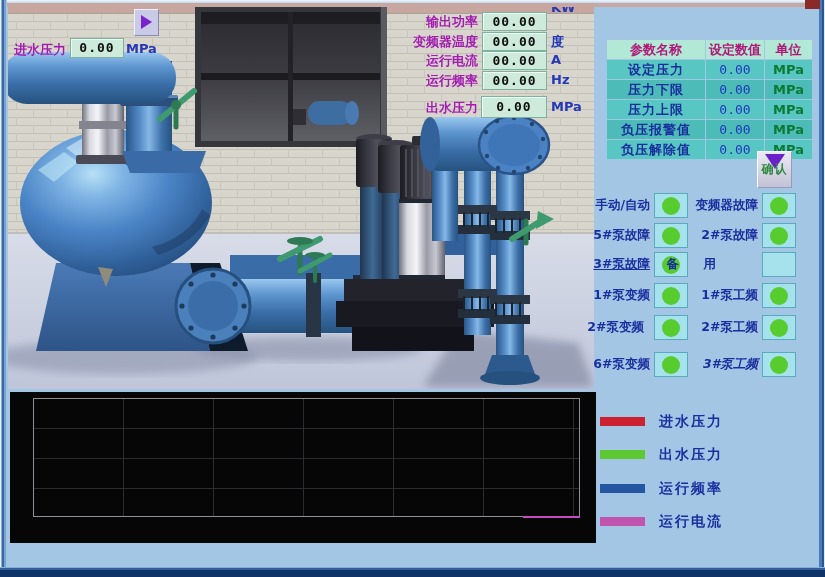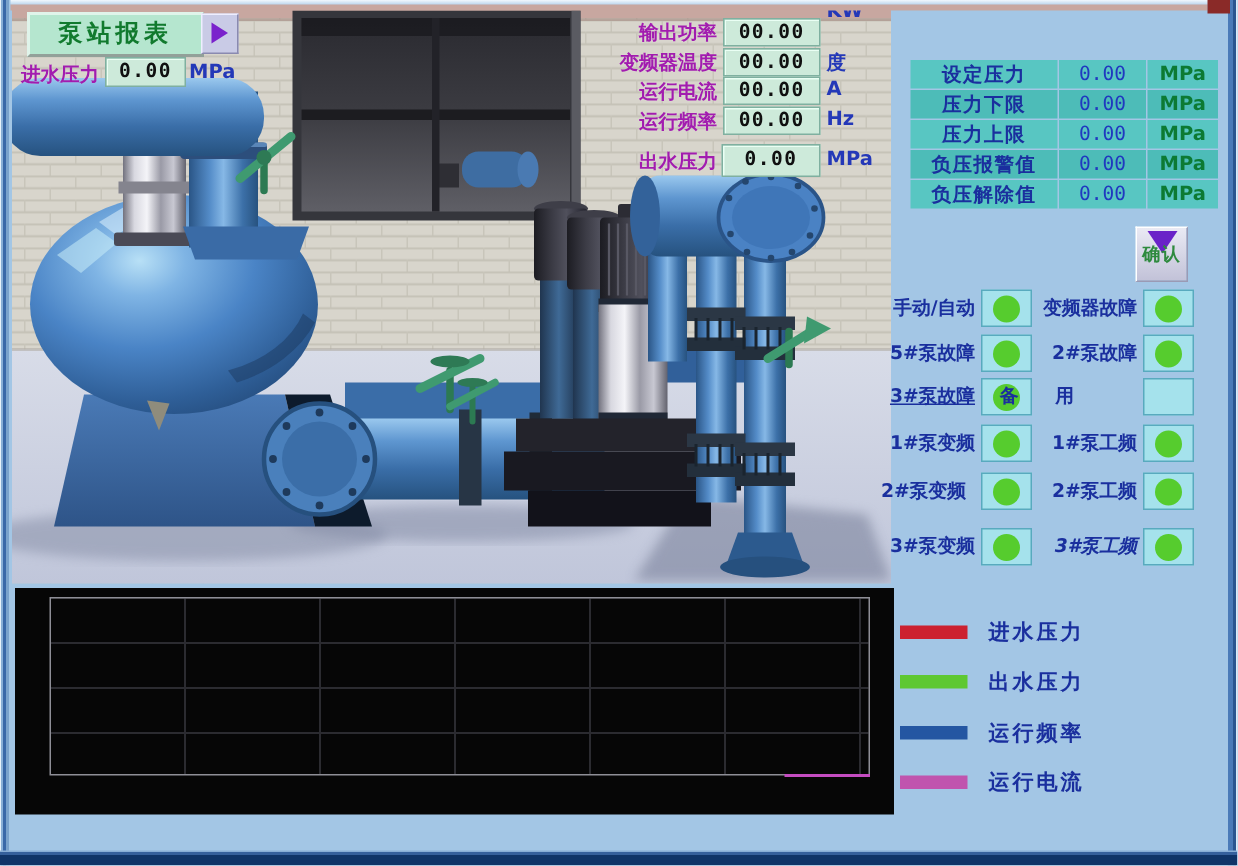--- a/index.html
+++ b/index.html
@@ -282,21 +282,20 @@
     </g>
 
     <g>
       <line x1="518" y1="238" x2="518" y2="216" stroke="#2c7a52" stroke-width="5" stroke-linecap="round"></line>
       <line x1="504" y1="234" x2="536" y2="214" stroke="#3f9a70" stroke-width="6" stroke-linecap="round"></line>
       <polygon points="530,206 546,214 528,224" fill="#3f9a70"></polygon>
     </g>
   </svg>
   </div>
 
-  <div class="btn-report">泵站报表</div>
   <div class="btn-arrow">
     <div class="tri"></div>
   </div>
 
   <span class="ovl lbl" style="left:14px;top:41px;">进水压力</span>
   <div class="ovl valbox" style="left:70px;top:38px;width:52px;height:18px;line-height:18px;">0.00</div>
   <span class="ovl unit" style="left:126px;top:41px;">MPa</span>
 
   <span class="ovl lbl mrow-label" style="left:398px;top:13px;">输出功率</span>
   <div class="ovl valbox" style="left:482px;top:12px;width:63px;height:17px;line-height:17px;">00.00</div>
@@ -313,20 +312,25 @@
   <span class="ovl lbl mrow-label" style="left:398px;top:72px;">运行频率</span>
   <div class="ovl valbox" style="left:482px;top:71px;width:63px;height:17px;line-height:17px;">00.00</div>
   <span class="ovl unit" style="left:551px;top:72px;">Hz</span>
 
   <span class="ovl lbl mrow-label" style="left:398px;top:99px;">出水压力</span>
   <div class="ovl valbox" style="left:481px;top:96px;width:64px;height:20px;line-height:20px;">0.00</div>
   <span class="ovl unit" style="left:551px;top:99px;">MPa</span>
 
 
   <div class="param-table">
+    <div class="t-row t-head">
+      <div class="t-cell c1">参数名称</div>
+      <div class="t-cell c2">设定数值</div>
+      <div class="t-cell c3">单位</div>
+    </div>
     <div class="t-row data">
       <div class="t-cell c1 t-name">设定压力</div>
       <div class="t-cell c2 t-val">0.00</div>
       <div class="t-cell c3 t-unit">MPa</div>
     </div>
     <div class="t-row data alt">
       <div class="t-cell c1 t-name">压力下限</div>
       <div class="t-cell c2 t-val">0.00</div>
       <div class="t-cell c3 t-unit">MPa</div>
     </div>
@@ -390,21 +394,21 @@
 
   <span class="s-label" style="left:580px;top:319px;width:64px;">2#泵变频</span>
   <div class="ind-box" style="left:654px;top:315px;" data-state="green">
       <span class="dot"></span>
     </div>
   <span class="s-label" style="left:688px;top:319px;width:70px;">2#泵工频</span>
   <div class="ind-box" style="left:762px;top:315px;" data-state="green">
       <span class="dot"></span>
     </div>
 
-  <span class="s-label" style="left:586px;top:356px;width:64px;">3#泵变频</span>
+  <span class="s-label" style="left:586px;top:356px;width:64px;">6#泵变频</span>
   <div class="ind-box" style="left:654px;top:352px;" data-state="green">
       <span class="dot"></span>
     </div>
   <span class="s-label" style="left:688px;top:356px;width:70px;font-style:italic;">3#泵工频</span>
   <div class="ind-box" style="left:762px;top:352px;" data-state="green">
       <span class="dot"></span>
     </div>
 
   <div class="chart">
     <div class="plot">

